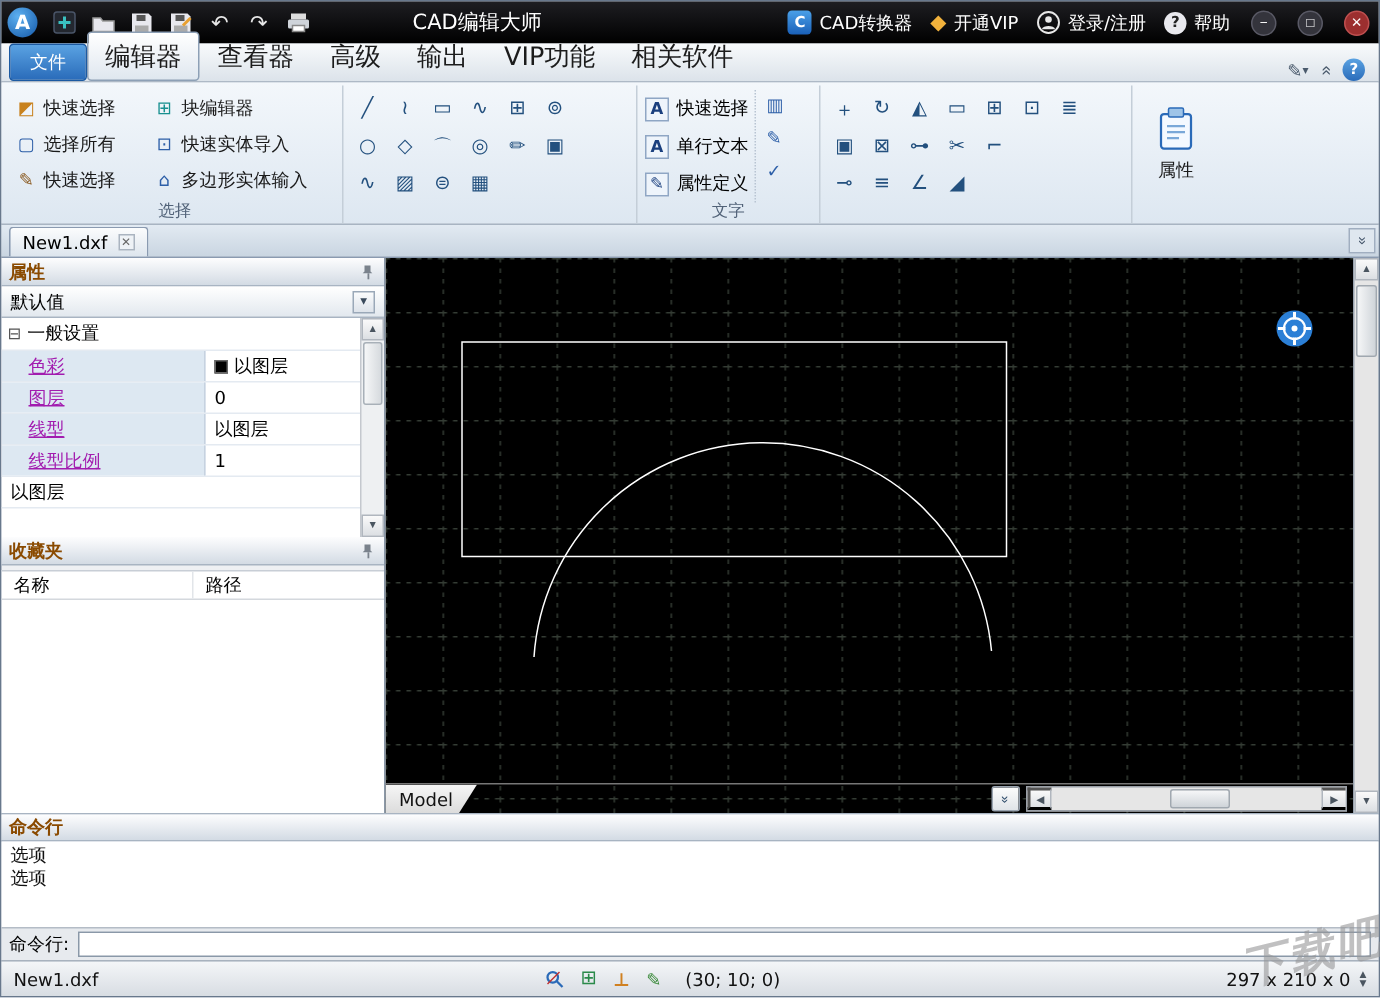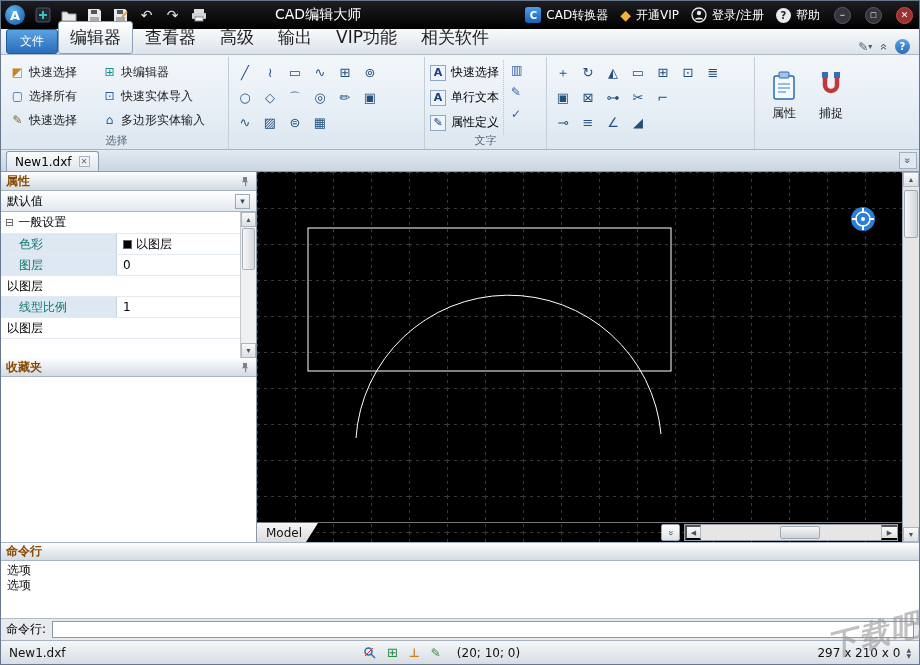--- a/index.html
+++ b/index.html
@@ -59,21 +59,21 @@
   #workspace { flex:1; display:flex; overflow:hidden; }
   #left-panel { width:256px; flex:0 0 256px; display:flex; flex-direction:column; background:#eef0f3; border-right:1px solid #8a98a8; }
   .panel-header { height:19px; flex:0 0 19px; background:linear-gradient(#fdfdfe,#d3dbe4); border-bottom:1px solid #a8b4c2; display:flex; align-items:center; padding:0 5px; color:#8a4a00; font-weight:bold; font-size:12px; }
   .pin { margin-left:auto; cursor:pointer; display:flex; }
   .preset { height:21px; flex:0 0 21px; margin:0; background:linear-gradient(#ffffff,#e2e8ee); border-bottom:1px solid #a8b4c2; display:flex; align-items:center; padding:0 6px; font-size:12px; cursor:pointer; }
   .preset .dd { margin-left:auto; width:15px; height:15px; border:1px solid #9aa8b8; background:linear-gradient(#fafbfc,#dde3ea); font-size:9px; color:#3a4a5c; display:flex; align-items:center; justify-content:center; }
   #pgrid { height:146px; flex:0 0 146px; background:#fff; position:relative; font-size:12px; }
   .pgroup { height:22px; display:flex; align-items:center; gap:4px; padding-left:4px; border-bottom:1px solid #e4eaf1; width:calc(100% - 16px); }
   .pgroup .box { color:#555; font-size:11px; }
   .prow { display:flex; height:21px; border-bottom:1px solid #e4eaf1; width:calc(100% - 16px); }
-  .plabel { width:116px; background:#dde8f2; border-right:1px solid #c6d2e0; padding-left:18px; display:flex; align-items:center; color:#0f766e; }
+  .plabel { width:136px; background:#dde8f2; border-right:1px solid #c6d2e0; padding-left:18px; display:flex; align-items:center; color:#a21caf;text-decoration:underline; }
   .pvalue { flex:1; padding-left:6px; display:flex; align-items:center; gap:4px; cursor:pointer; }
   .swatch { width:9px; height:9px; background:#000; border:1px solid #666; }
   .pscroll { position:absolute; top:0; right:0; bottom:0; width:16px; background:#eef0f2; border-left:1px solid #c4c8ce; display:flex; flex-direction:column; }
   .sbtn { height:15px; flex:0 0 15px; background:linear-gradient(#fafafa,#dcdfe3); border:1px solid #b0b6be; font-size:7px; color:#4a5560; display:flex; align-items:center; justify-content:center; cursor:pointer; }
   .sthumb { margin:1px; height:42px; background:linear-gradient(90deg,#f6f7f8,#d6dade); border:1px solid #a8b0b8; border-radius:2px; cursor:grab; }
   .favcols { height:20px; flex:0 0 20px; background:#fff; border-bottom:1px solid #d4d8dd; display:flex; align-items:center; margin-top:3px; border-top:1px solid #c8ced6; }
   .favcols .c1 { width:128px; padding-left:8px; border-right:1px solid #e2e5e9; height:100%; display:flex; align-items:center; }
   .favcols .c2 { flex:1; padding-left:8px; }
   .favlist { flex:1; background:#fff; }
 
@@ -328,28 +328,20 @@
 
     <div class="bigwrap">
       <button class="bigbtn">
         <svg width="26" height="30">
             <rect x="3" y="5" width="20" height="23" rx="2" fill="#f4f9ff" stroke="#2a6ab8" stroke-width="1.5"></rect>
             <rect x="8" y="1" width="10" height="6" rx="1" fill="#9ec4e8" stroke="#2a6ab8"></rect>
             <path d="M7 13h12M7 17h12M7 21h8" stroke="#7aa8d8" stroke-width="1.5"></path>
           </svg>
         <span>属性</span>
       </button>
-      <button class="bigbtn">
-        <svg width="26" height="30">
-            <path d="M7 3v11a6 6 0 0 0 12 0V3" fill="none" stroke="#c03838" stroke-width="4.5"></path>
-            <rect x="4" y="1" width="6" height="6" fill="#3a6ab8"></rect>
-            <rect x="16" y="1" width="6" height="6" fill="#3a6ab8"></rect>
-          </svg>
-        <span>捕捉</span>
-      </button>
     </div>
   </section>
 
   <div id="tabbar">
     <div class="doctab">
       <span>New1.dxf</span>
       <span class="x">✕</span>
     </div>
     <button class="tab-chevron">
         <span class="rot-down">»</span>
@@ -384,20 +376,21 @@
             <span>以图层</span>
           </div>
         </div>
         <div class="prow">
           <div class="plabel">图层</div>
           <div class="pvalue">
             <span>0</span>
           </div>
         </div>
         <div class="prow">
+          <div class="plabel">线型</div>
           <div class="pvalue">
             <span>以图层</span>
           </div>
         </div>
         <div class="prow">
           <div class="plabel">线型比例</div>
           <div class="pvalue">
             <span>1</span>
           </div>
         </div>
@@ -420,20 +413,24 @@
       </div>
 
       <div class="panel-header">
         <span>收藏夹</span>
         <span class="pin">
           <svg width="11" height="11" viewBox="0 0 11 11">
               <path d="M3 1h4v4l1.2 1.2H1.8L3 5z" fill="#7a828c"></path>
               <rect x="5" y="6.2" width="1.2" height="4" fill="#7a828c"></rect>
             </svg>
         </span>
+      </div>
+      <div class="favcols">
+        <span class="c1">名称</span>
+        <span class="c2">路径</span>
       </div>
       <div class="favlist"></div>
     </aside>
 
     <div id="canvas-wrap">
       <div id="canvas">
         <svg class="scene" width="100%" height="100%">
           <defs>
             <pattern id="gpat" width="38" height="36" patternUnits="userSpaceOnUse">
               <path d="M0 .5 H38 M.5 0 V36" stroke="#343c34" stroke-width="1" stroke-dasharray="3 4" fill="none"></path>
@@ -507,21 +504,21 @@
     <span class="st-icons">
       <svg width="13" height="13">
           <circle cx="5.5" cy="5.5" r="3.5" fill="none" stroke="#2a6ab8" stroke-width="1.5"></circle>
           <line x1="8" y1="8" x2="12" y2="12" stroke="#2a6ab8" stroke-width="1.5"></line>
           <line x1="2" y1="10" x2="10" y2="2" stroke="#c03030" stroke-width="1"></line>
         </svg>
       <span class="st-snap">⊞</span>
       <span class="st-ortho">⊥</span>
       <span class="st-edit">✎</span>
     </span>
-    <span class="st-coord">(20; 10; 0)</span>
+    <span class="st-coord">(30; 10; 0)</span>
     <span class="sp"></span>
     <span class="st-dims">297 x 210 x 0</span>
     <span class="st-arrows">
       <span>▲</span>
       <span>▼</span>
     </span>
   </footer>
 
   <div id="watermark">下载吧</div>
 </div>

